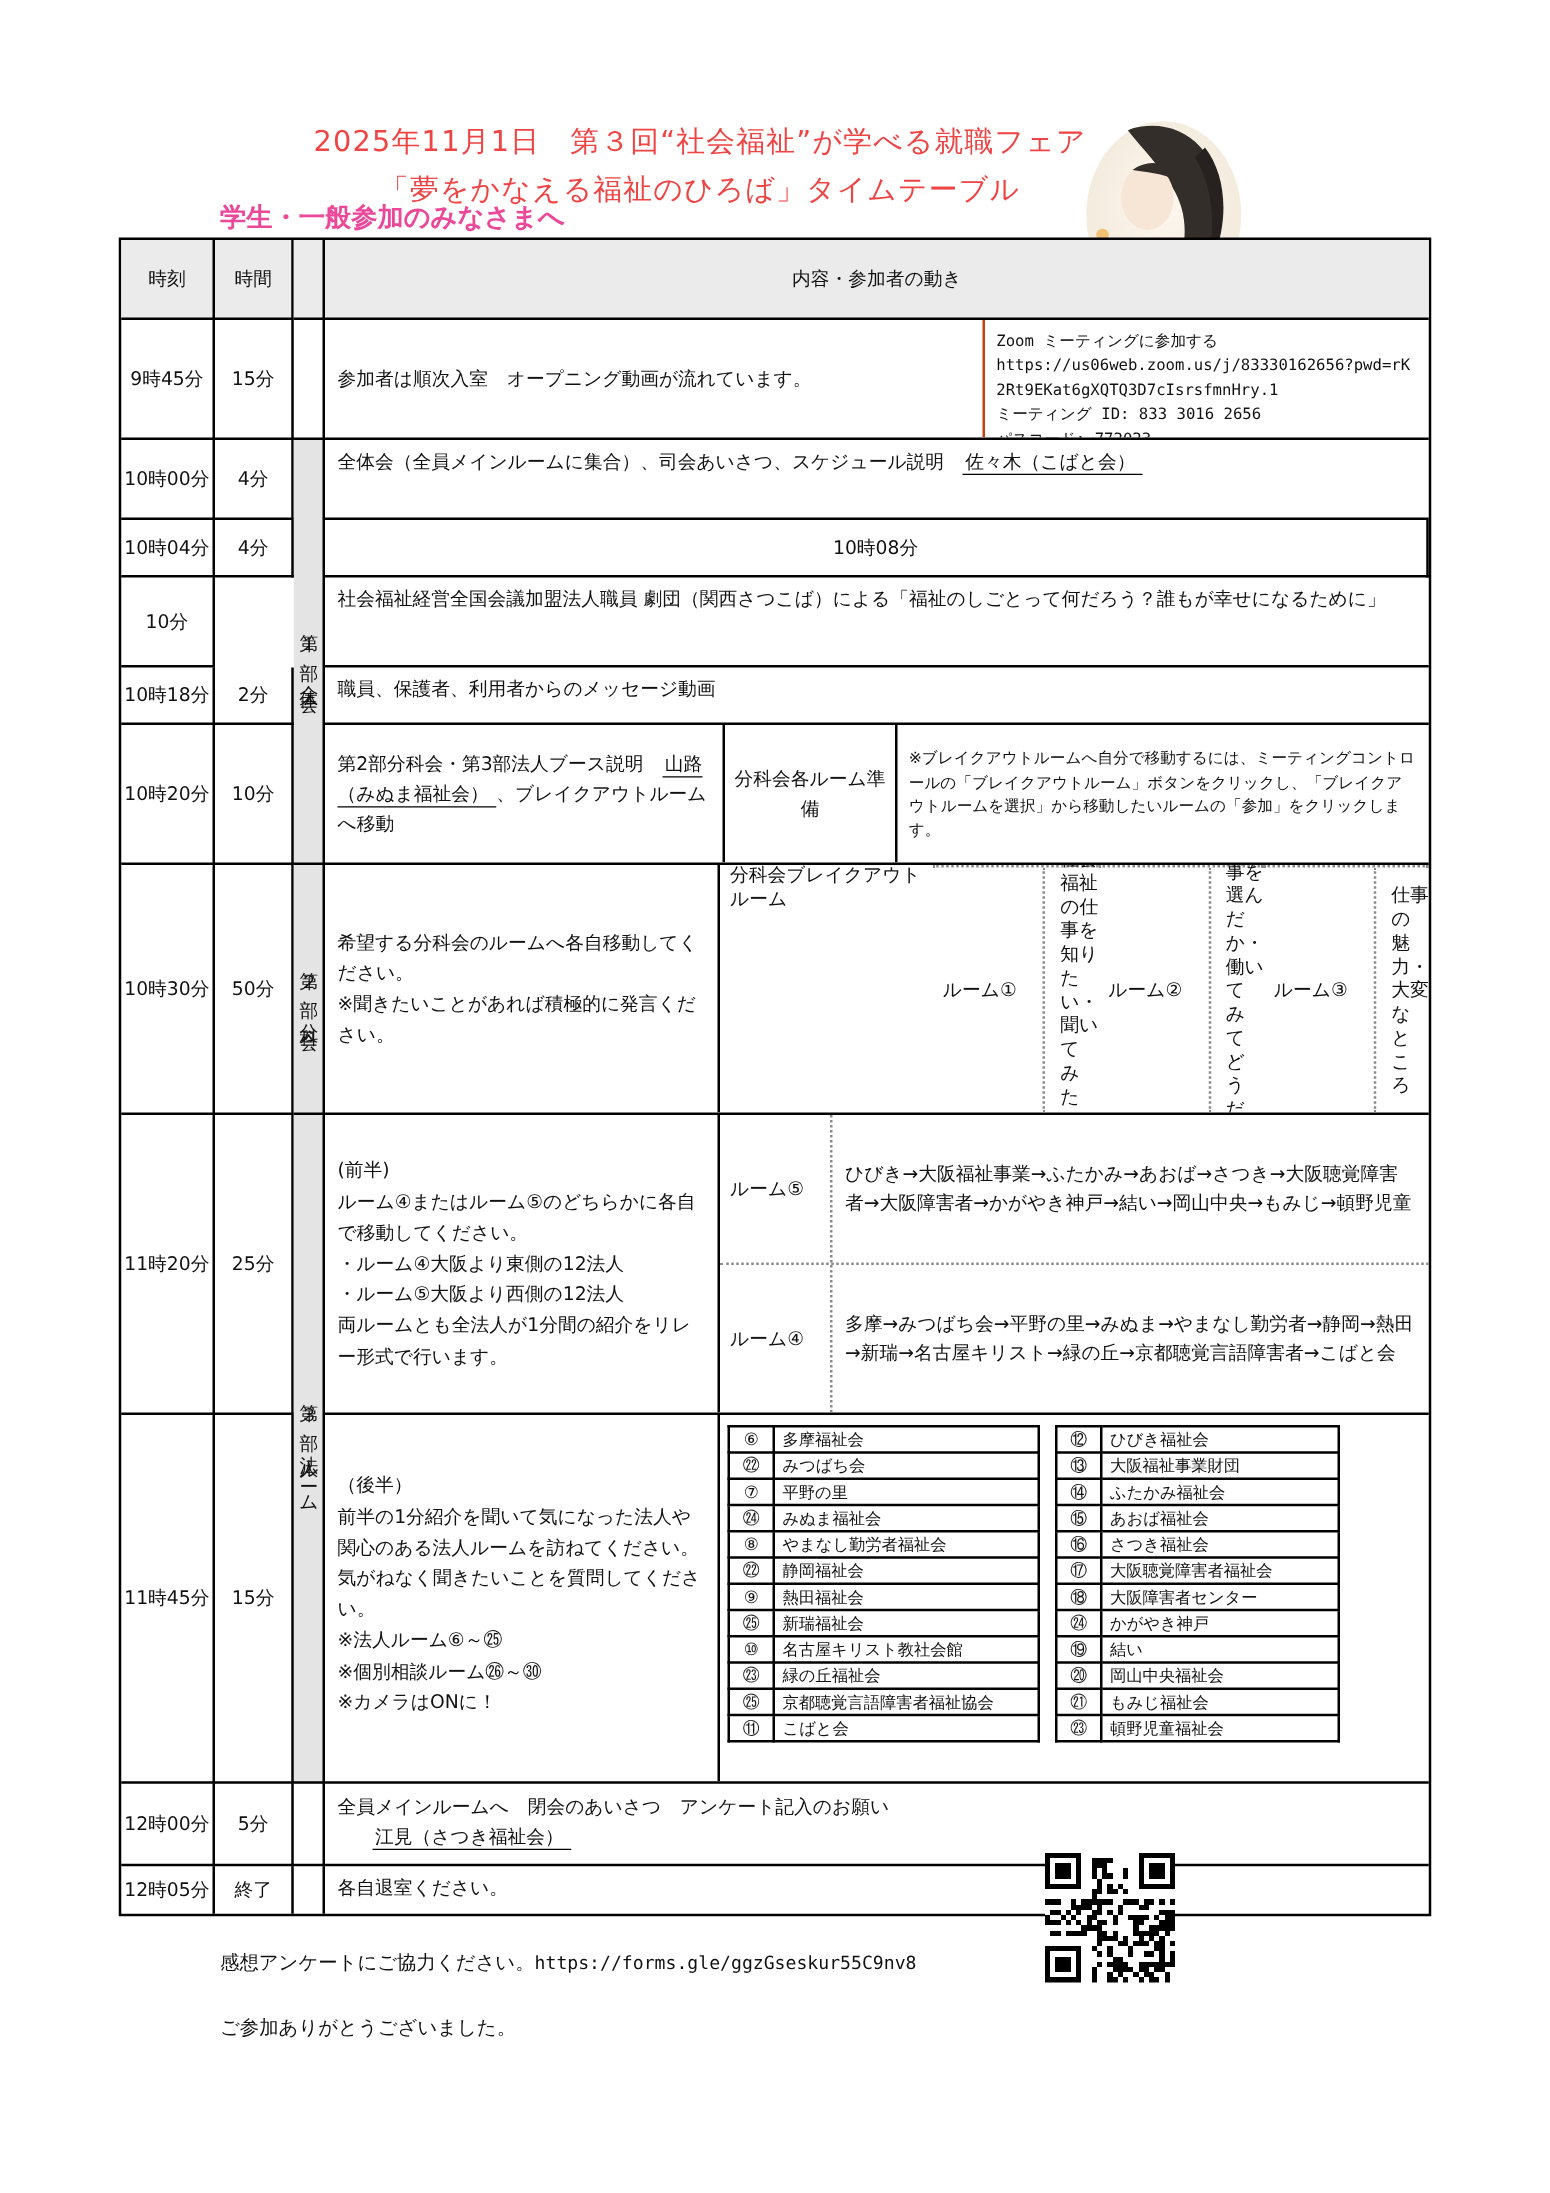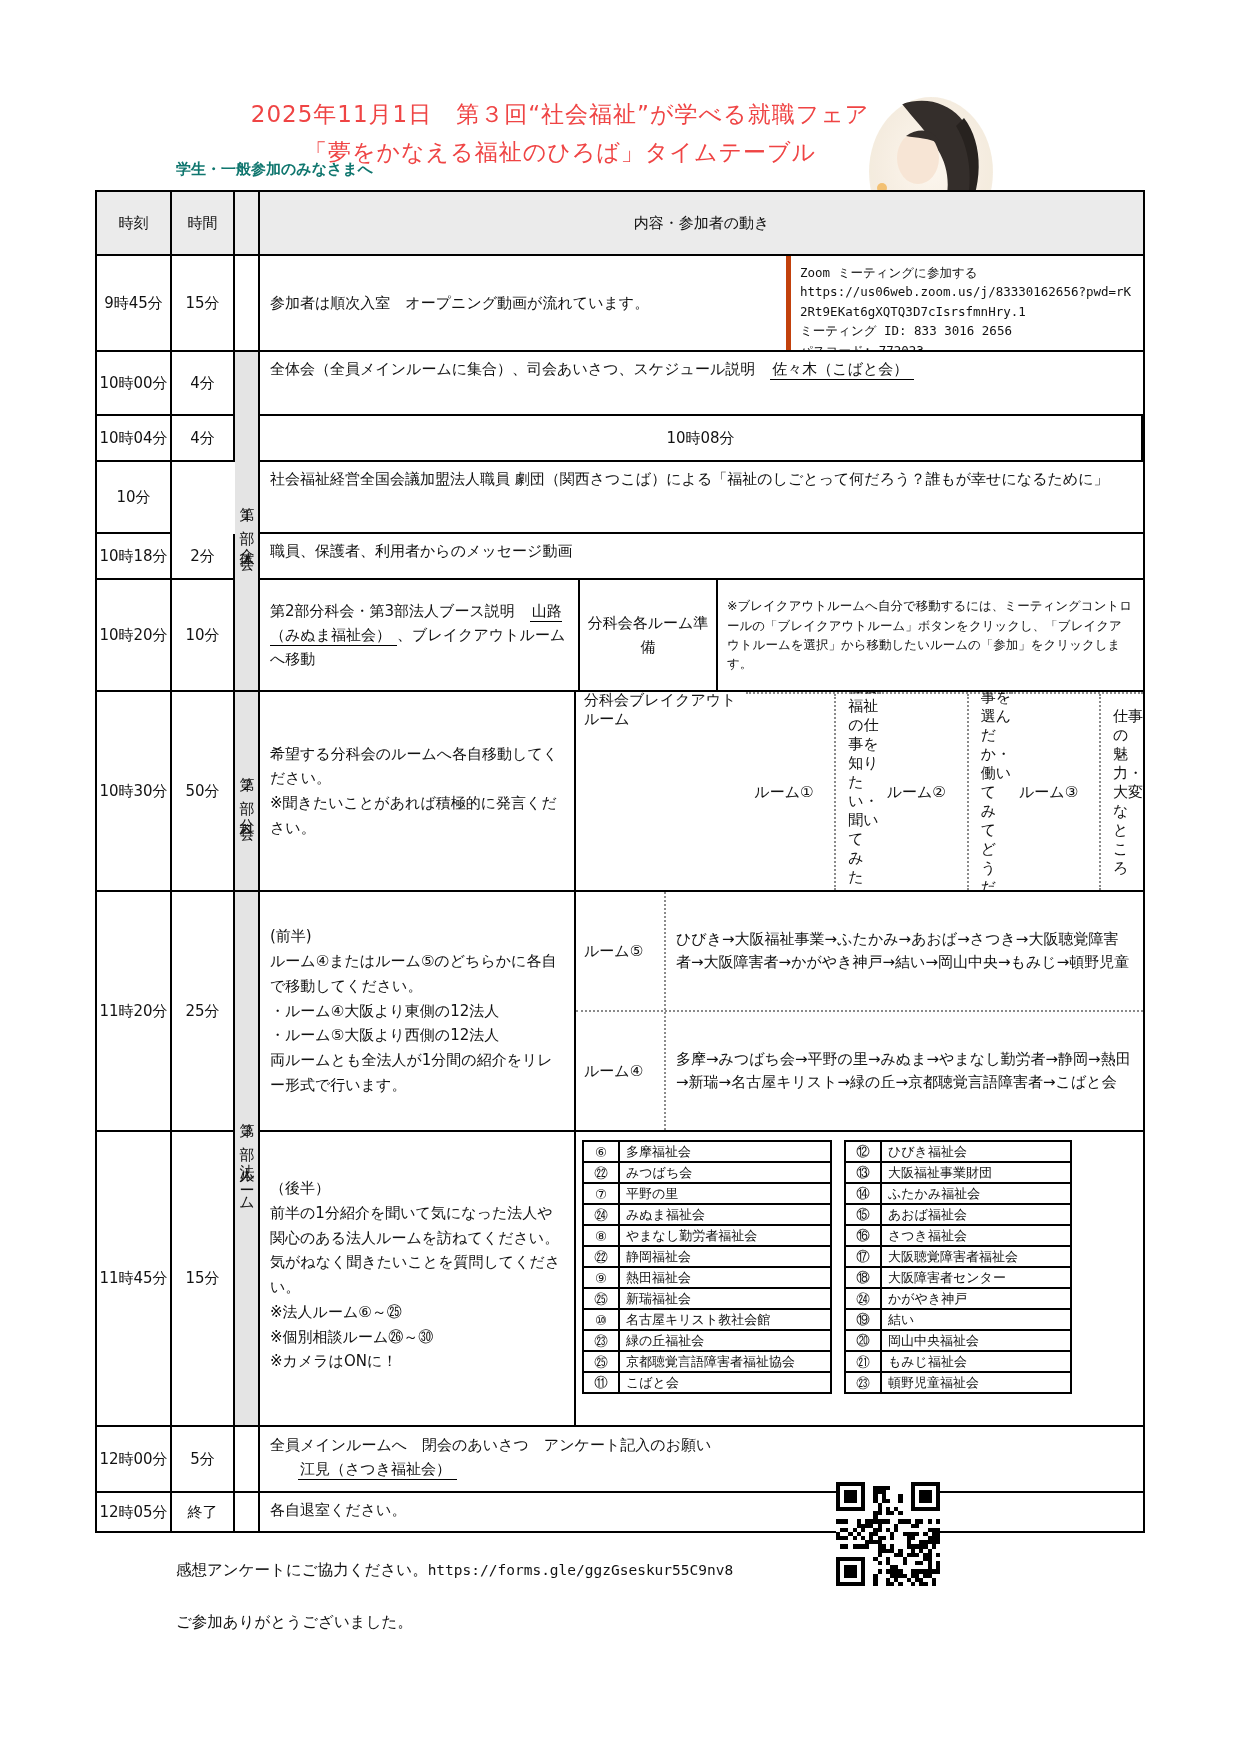--- a/index.html
+++ b/index.html
@@ -1,42 +1,42 @@
 <!DOCTYPE html>
 <html><head>
 <meta charset="utf-8">
 <style>
   html,body{margin:0;padding:0;background:#fff;}
   .page{position:relative;width:1240px;height:1754px;background:#ffffff;overflow:hidden;
         font-family:"DejaVu Sans","Liberation Sans",sans-serif;color:#111;}
   
   .titleblock{position:absolute;left:0;top:96px;width:1120px;text-align:center;
               font-size:23px;line-height:1.65;letter-spacing:1px;color:#ef4444;}
-  .audience{position:absolute;left:176px;top:160px;font-size:15px;font-weight:bold;color:#0f766e;}
+  .audience{position:absolute;left:176px;top:160px;font-size:21px;font-weight:bold;color:#ec4899;}
   .illus{position:absolute;left:868px;top:96px;width:126px;height:152px;border-radius:50%;overflow:hidden;opacity:.95;}
   
   .tt{position:absolute;left:95px;top:190px;width:1050px;display:grid;
       grid-template-columns:75px 63px 25px 1fr;
       grid-template-rows:64px 96px 64px 46px 72px 46px 112px 200px 240px 295px 66px 38px;
       border:2px solid #000;box-sizing:border-box;font-size:15px;}
   .tt *{box-sizing:border-box;}
   .c{border-right:2px solid #000;border-bottom:2px solid #000;overflow:hidden;}
   .nr{border-right:none;} .nb{border-bottom:none;}
   .hd{background:#ebebeb;display:flex;align-items:center;justify-content:center;font-size:15px;}
   .tc{display:flex;align-items:center;justify-content:center;}
   .cc{display:flex;align-items:flex-start;padding:6px 10px;line-height:1.5;}
   .sec{background:#e4e4e4;display:flex;align-items:center;justify-content:center;}
   .vlabel{writing-mode:vertical-rl;text-orientation:upright;font-size:15px;letter-spacing:4px;line-height:1;}
   .vlabel span{display:inline-block;}
   .vgap{margin-top:14px;}
   .ul{text-decoration:none;border-bottom:1.5px solid #000;padding:0 6px 1px 2px;}
   
   .r0945{display:flex;padding:0;align-items:stretch;}
   .r0945 .lead{flex:1;display:flex;align-items:center;padding:6px 10px;}
-  .zoombox{width:357px;border-left:5px solid #c2410c;padding:7px 9px;
+  .zoombox{width:357px;border-left:2px solid #c2410c;padding:7px 9px;
            font-family:"DejaVu Sans Mono","Liberation Mono",monospace;
            font-size:12.5px;line-height:1.55;word-break:break-all;}
   
   .r1020{display:flex;padding:0;align-items:stretch;}
   .r1020 .p1{width:318px;padding:8px 10px;line-height:1.6;display:flex;align-items:center;}
   .r1020 .p2{width:138px;border-left:2px solid #000;display:flex;align-items:center;justify-content:center;
              text-align:center;line-height:1.6;padding:4px;}
   .r1020 .p3{flex:1;border-left:2px solid #000;padding:8px 9px;font-size:12.5px;line-height:1.55;
              display:flex;align-items:center;}
   

